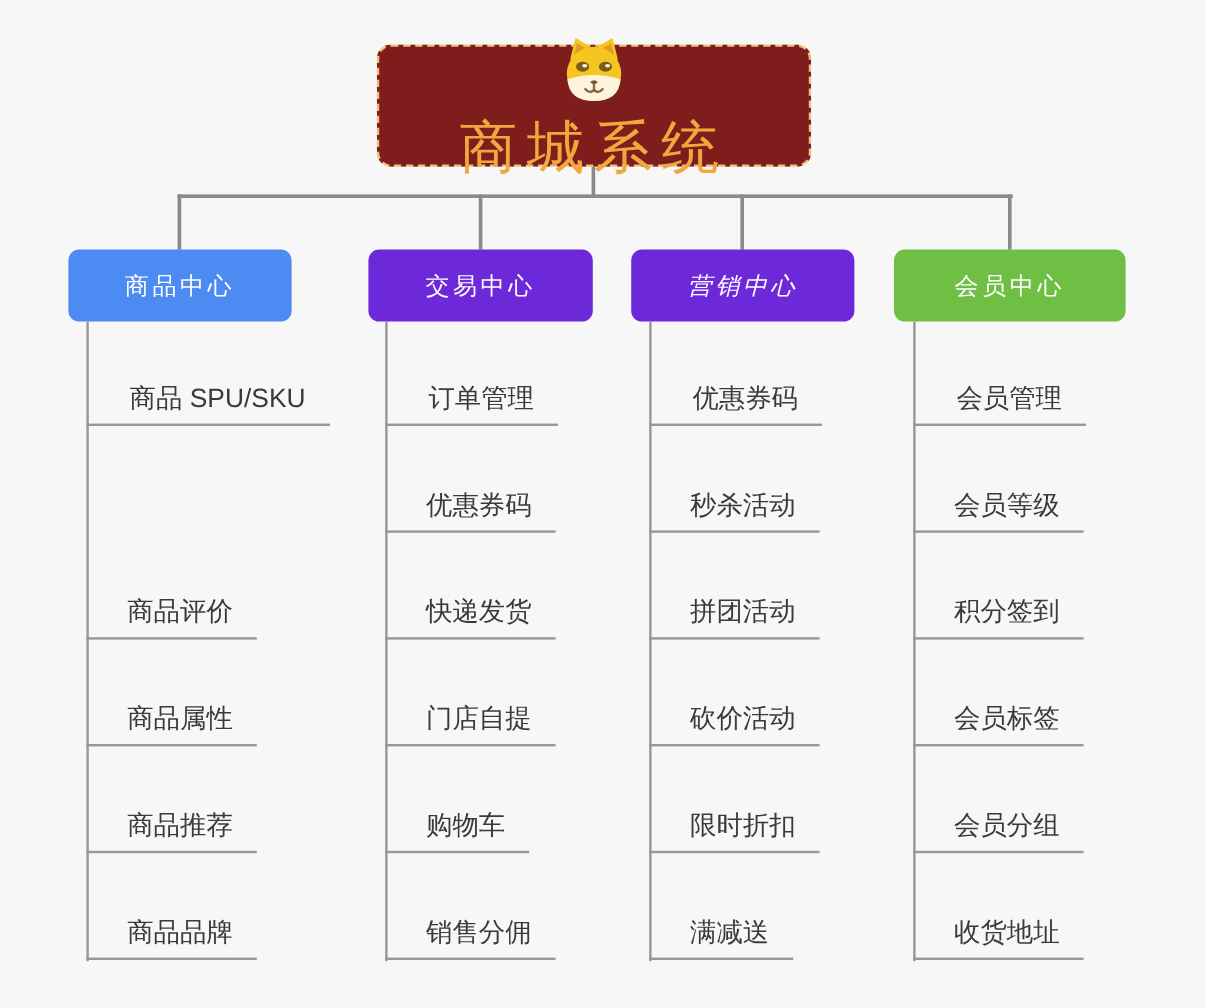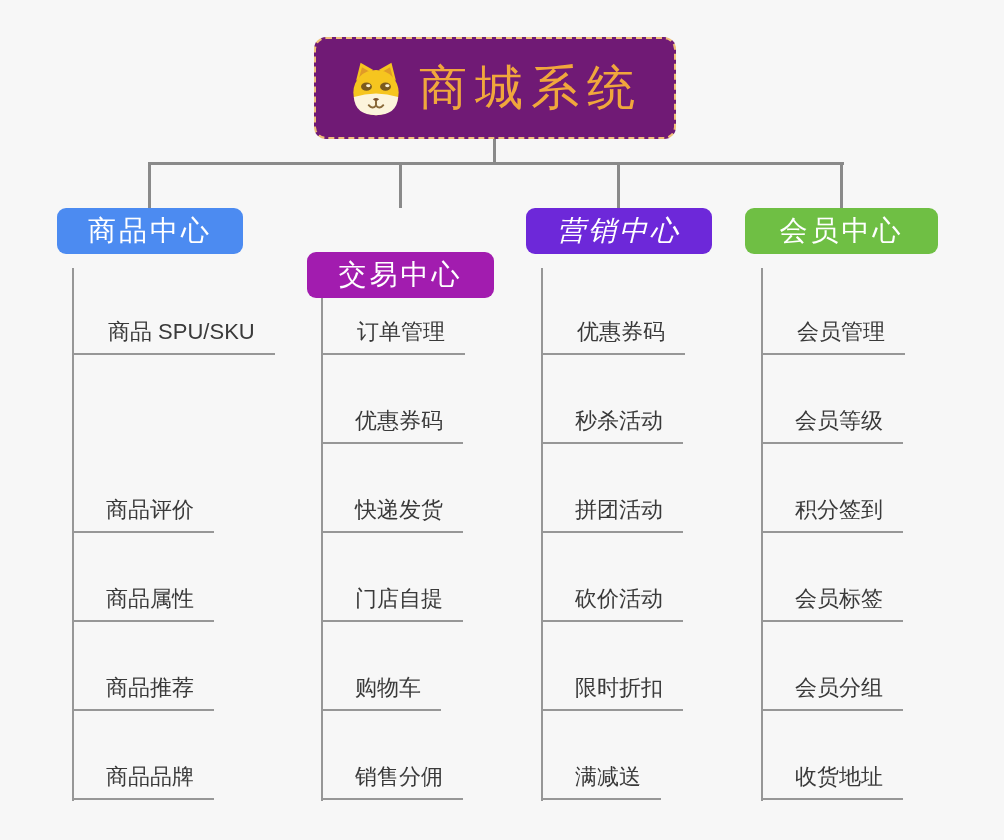--- a/index.html
+++ b/index.html
@@ -17,34 +17,34 @@
   .line{position:absolute;background:var(--connector,#8a8a8a);}
   .root-drop{left:493px;top:139px;width:3px;height:26px;}
   .bus{left:148px;top:162px;width:696px;height:3px;}
   .drop{top:162px;width:3px;height:46px;}
   .drop.d1{left:148px;} .drop.d2{left:399px;} .drop.d3{left:617px;} .drop.d4{left:840px;}
   .trunk{top:268px;width:2px;height:533px;background:var(--connector2,#979797);}
   .trunk.c1{left:72px;} .trunk.c2{left:321px;} .trunk.c3{left:541px;} .trunk.c4{left:761px;}
   
   .root{
     position:absolute;left:314px;top:37px;width:362px;height:102px;
-    background:#701a75;border:2px dashed var(--root-border,#f0c078);
+    background:#7f1d1d;border:2px dashed var(--root-border,#f0c078);
     border-radius:12px;box-sizing:border-box;
-    display:flex;align-items:center;justify-content:center;gap:14px;
+    display:flex;align-items:center;justify-content:center;gap:14px;flex-direction:column;
   }
   .root-title{
     font-size:48px;letter-spacing:8px;line-height:1;
     color:var(--root-color,#f0a73c);white-space:nowrap;
   }
   .doge{width:58px;height:58px;flex:0 0 auto;}
   
   .branch{
-    position:absolute;top:208px;height:46px;border-radius:9px;
+    position:absolute;top:208px;height:60px;border-radius:9px;
     display:flex;align-items:center;justify-content:center;
-    color:#ffffff;font-size:28px;letter-spacing:3px;white-space:nowrap;
+    color:#ffffff;font-size:20px;letter-spacing:3px;white-space:nowrap;
   }
   .branch.b1{left:57px;width:186px;}
   .branch.b2{left:307px;width:187px;}
   .branch.b3{left:526px;width:186px;}
   .branch.b4{left:745px;width:193px;}
   
   .leaf{
     position:absolute;
     font-size:22px;line-height:30px;color:#3a3a3a;
     padding:0 20px 6px 34px;
@@ -85,21 +85,21 @@
       <ellipse cx="44.5" cy="29.5" rx="2.4" ry="1.6" fill="#fcf4dc"></ellipse>
       <path d="M28.5 44.5 Q32 41.5 35.5 44.5 Q32 48.5 28.5 44.5 Z" fill="#7b5230"></path>
       <path d="M32 47 L32 51.5 M24 51 Q28 56 32 51.5 Q36 56 40 51" stroke="#8a6a3a" stroke-width="2.2" fill="none" stroke-linecap="round"></path>
     </svg>
     <span class="root-title" style="color: rgb(240, 167, 60);">商城系统</span>
   </div>
 
   <div class="branch b1" style="background-color: rgb(76, 139, 241);">
     <span>商品中心</span>
   </div>
-  <div class="branch b2" style="background-color: #a21caf; margin-top: 44px;">
+  <div class="branch b2" style="background-color: #6d28d9;">
     <span>交易中心</span>
   </div>
   <div class="branch b3" style="background-color: #6d28d9; font-style: italic;">
     <span>营销中心</span>
   </div>
   <div class="branch b4" style="background-color: rgb(111, 191, 68);">
     <span>会员中心</span>
   </div>
 
   <div class="leaf c1 r1">商品 SPU/SKU</div>

